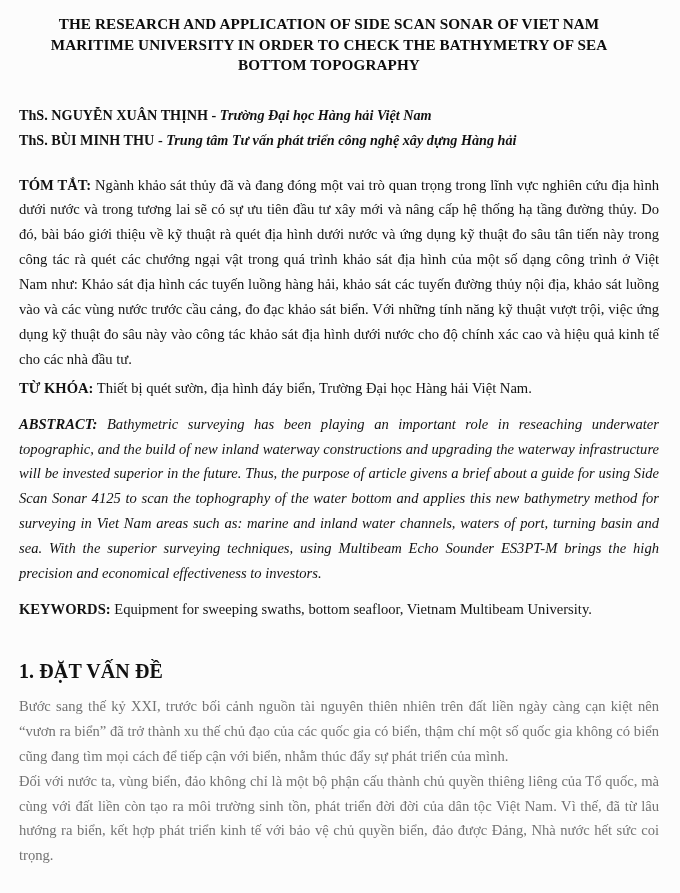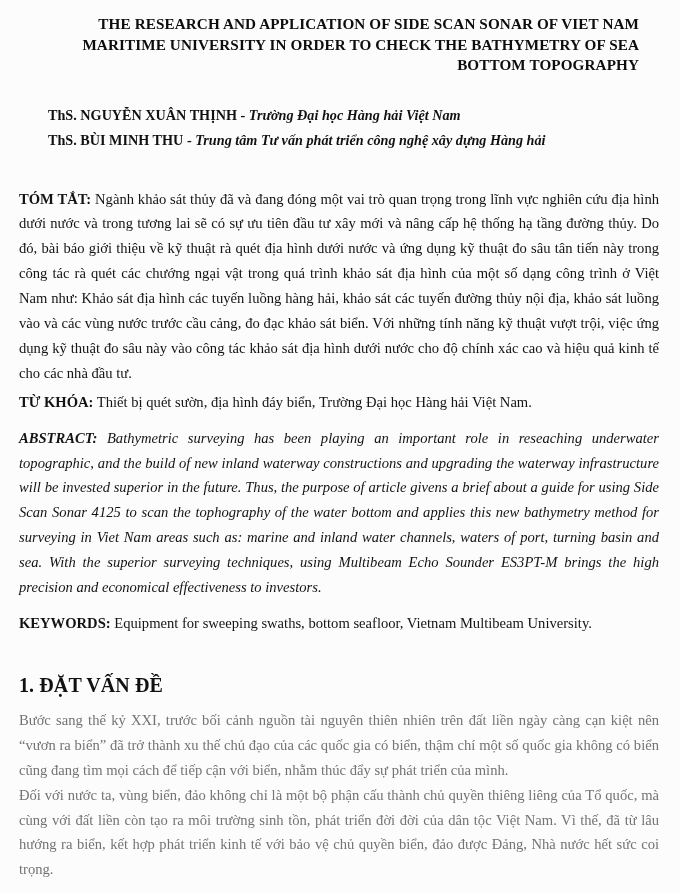--- a/index.html
+++ b/index.html
@@ -28,30 +28,29 @@
     top: 14px;
     width: 640px;
   }
 
   
   .doc-title {
     font-size: 15.2px;
     font-weight: bold;
     line-height: 20.5px;
     letter-spacing: 0.1px;
-    text-align: right;
+    text-align: center;
     margin: 0 0 0 0;
     color: #0d0d0d;
     width: 620px;
   }
 
   
   .authors {
     margin-top: 29px;
-    margin-left: 29px;
   }
   .author-line {
     font-size: 14.2px;
     line-height: 21px;
     margin-bottom: 4px;
     white-space: nowrap;
   }
   .author-degree,
   .author-name {
     font-weight: bold;
@@ -66,21 +65,21 @@
 
   
   .para {
     font-size: 14.6px;
     line-height: 24.9px;
     text-align: justify;
     text-justify: inter-word;
     margin: 0;
     color: #131313;
   }
-  .block-abstract-vi { margin-top: 36px; }
+  .block-abstract-vi { margin-top: 22px; }
   .block-keywords-vi { margin-top: 4px; }
   .block-abstract-en { margin-top: 11px; font-style: italic; }
   .block-keywords-en { margin-top: 11px; }
 
   .lead {
     font-weight: bold;
   }
 
   
   .section-heading {

